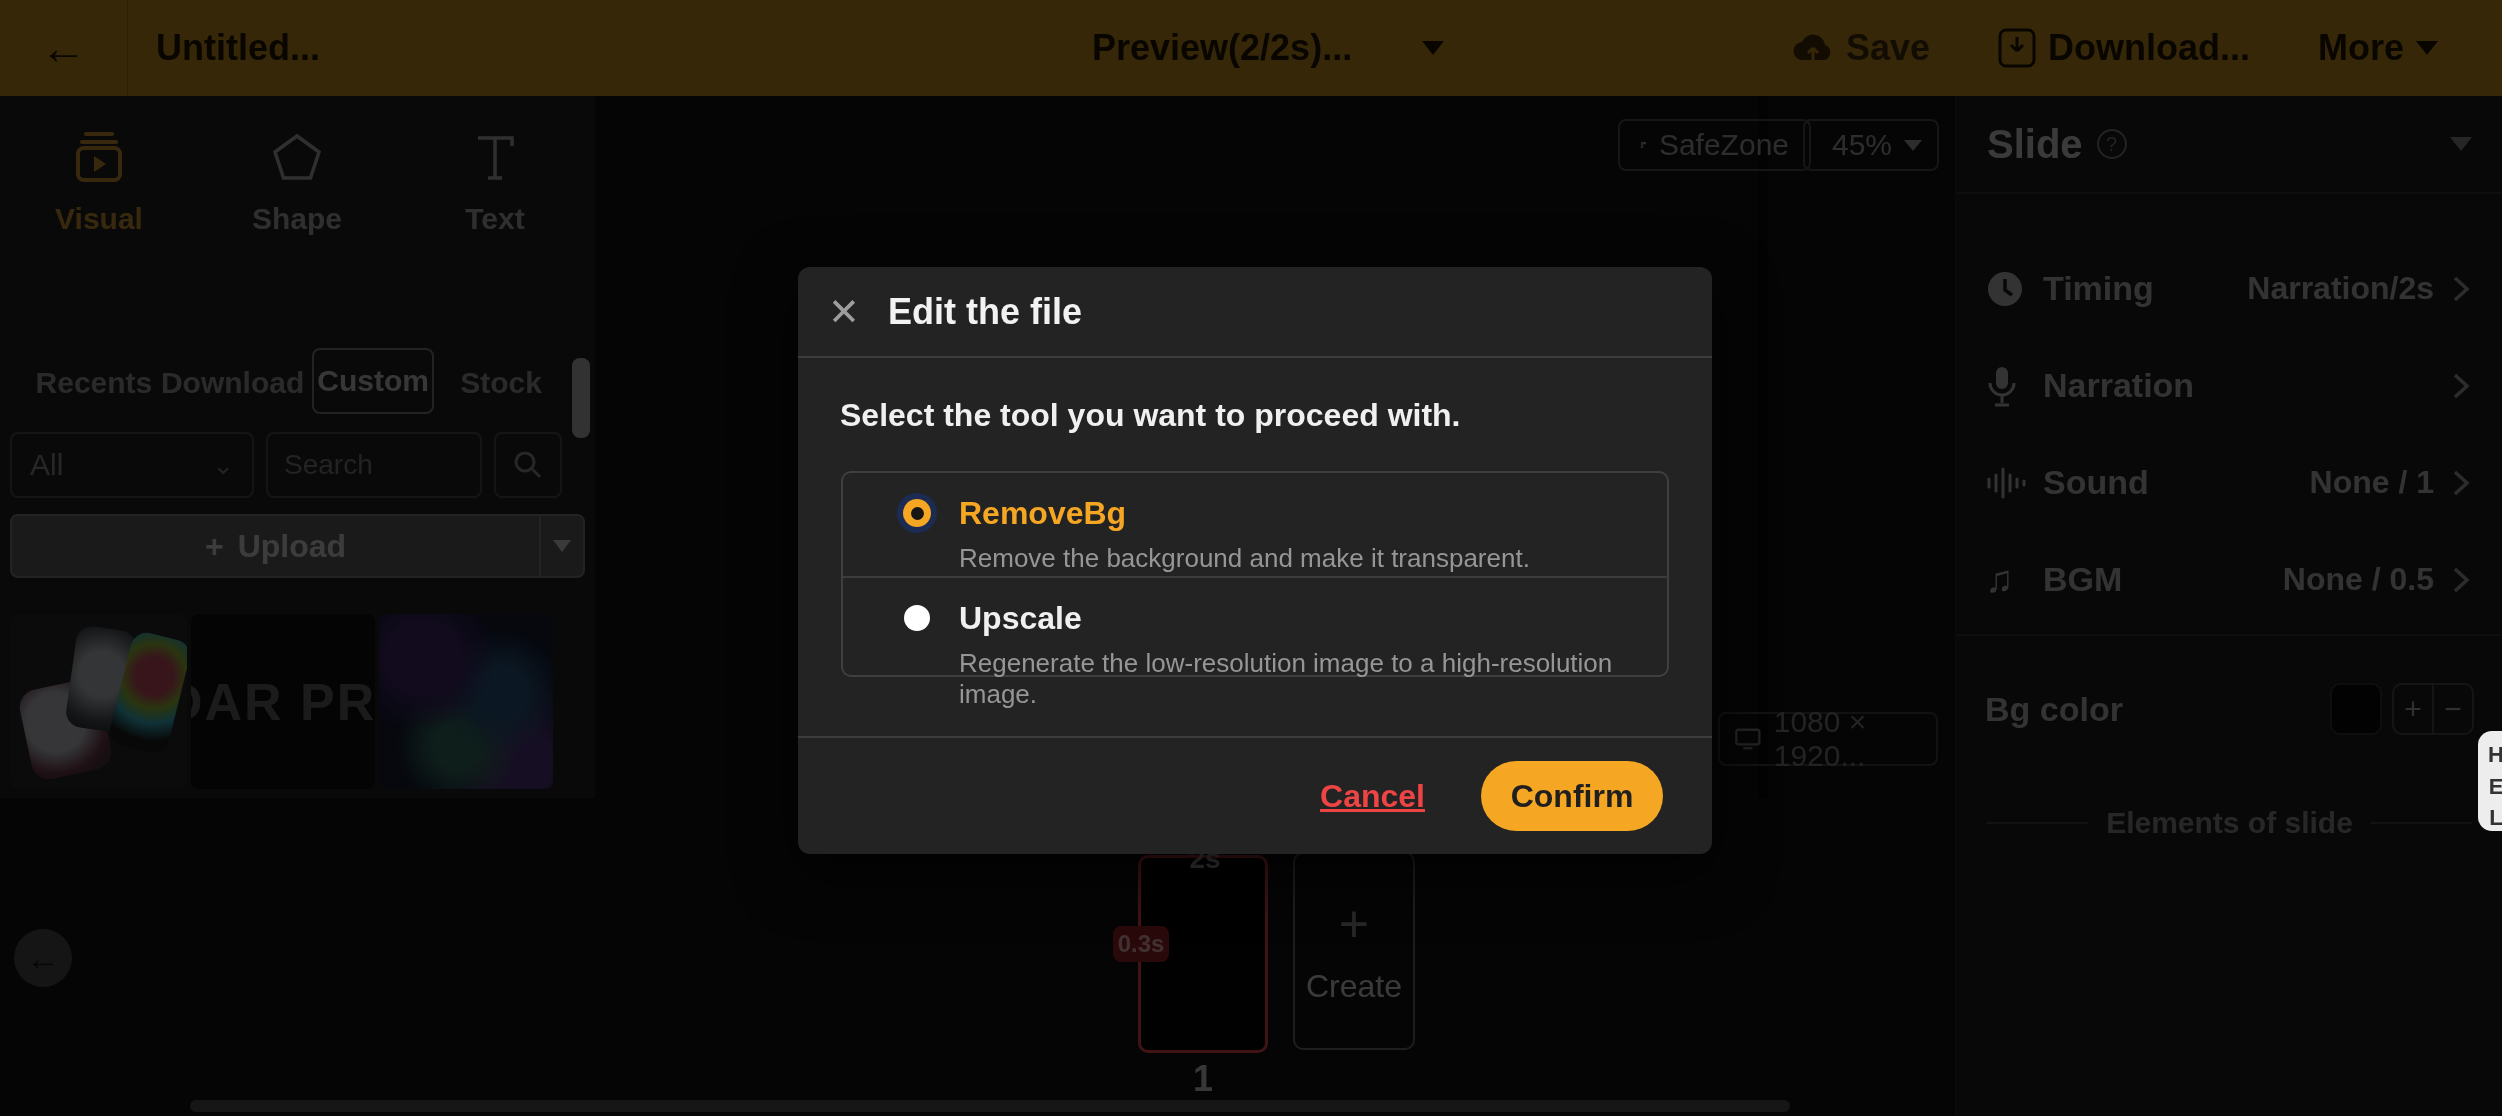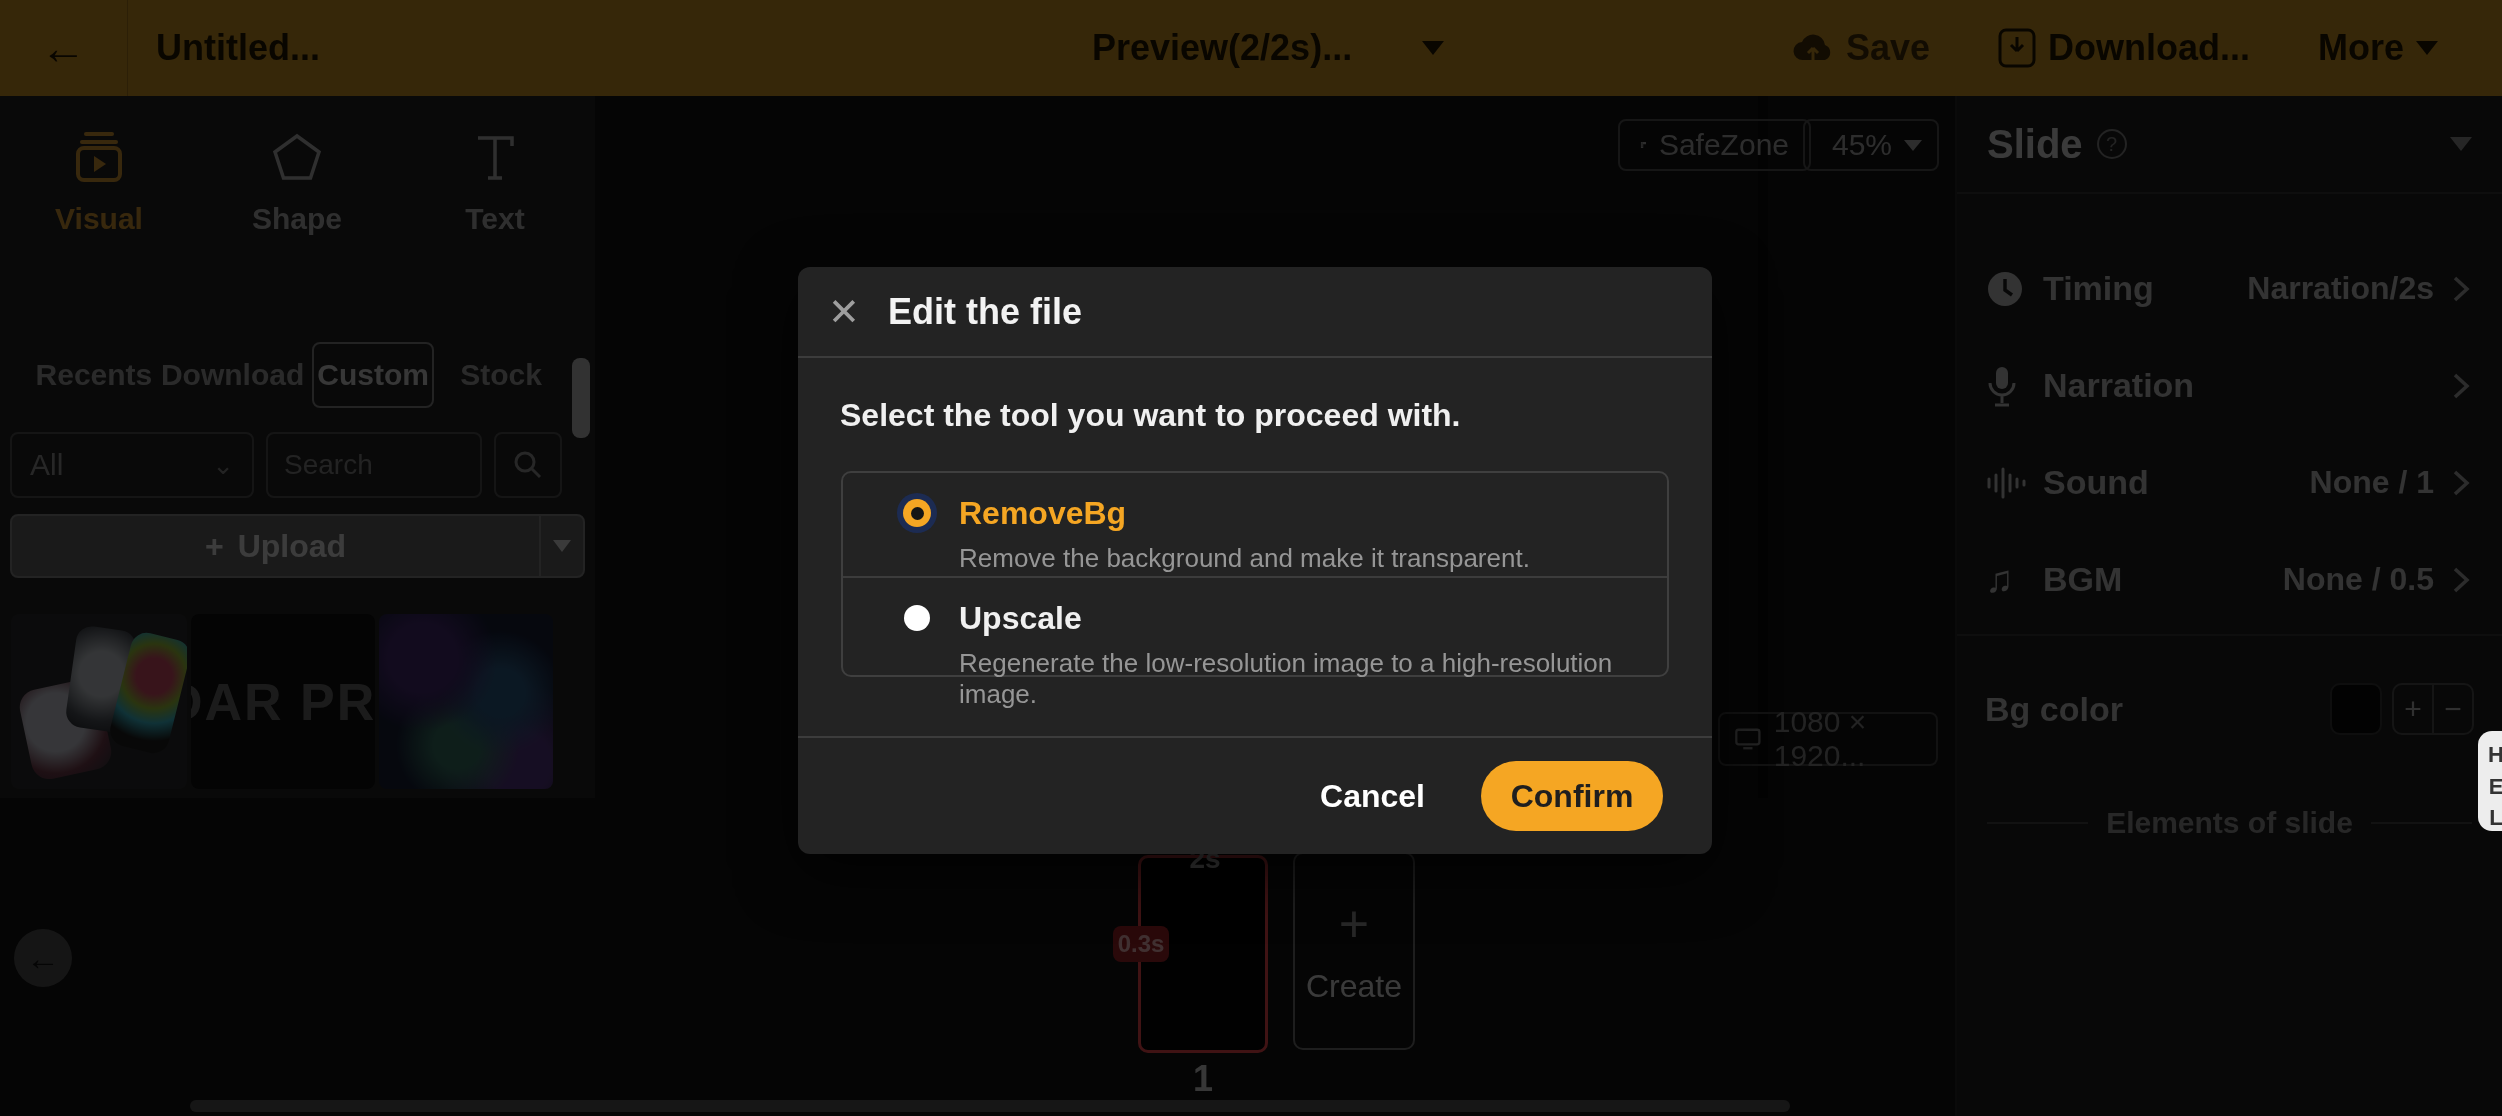--- a/index.html
+++ b/index.html
@@ -19,21 +19,21 @@
   .tb-btn{display:flex;align-items:center;gap:12px;font-size:36px;font-weight:700;color:#241903;padding:0 34px;cursor:pointer;}
   .tb-btn.save{opacity:.8;}
   .tb-btn svg{display:block;}
 
   
   #leftpanel{left:0;top:96px;width:595px;height:702px;background:#262626;overflow:hidden;z-index:1;}
   .tools{display:flex;height:240px;}
   .tool{width:198px;display:flex;flex-direction:column;align-items:center;padding-top:32px;gap:16px;cursor:pointer;}
   .tool .t-label{font-size:30px;font-weight:700;color:#bcbcbc;}
   .tool.active .t-label{color:#e09f35;}
-  .tabs{display:flex;align-items:center;padding:0 35px;height:78px;gap:8px;}
+  .tabs{display:flex;align-items:flex-end;padding:0 35px;height:78px;gap:8px;}
   .tab{flex:1;text-align:center;font-size:30px;font-weight:700;color:#a8a8a8;padding:14px 0;cursor:pointer;}
   .tab.active{border:2px solid #8a8a8a;border-radius:8px;color:#d9d9d9;}
   .searchrow{display:flex;align-items:center;padding:18px 10px 0 10px;gap:12px;}
   .sel{width:244px;height:66px;border:2px solid #555;border-radius:8px;display:flex;align-items:center;justify-content:space-between;padding:0 18px;color:#9a9a9a;font-size:30px;cursor:pointer;}
   .sel .chev{font-size:26px;color:#8a8a8a;}
   .searchbox{width:216px;height:66px;border:2px solid #555;border-radius:8px;background:transparent;color:#9a9a9a;font-size:28px;padding:0 16px;outline:none;}
   .searchbox::placeholder{color:#8a8a8a;}
   .sbtn{width:68px;height:66px;border:2px solid #555;border-radius:8px;display:flex;align-items:center;justify-content:center;cursor:pointer;}
   .uploadrow{margin:16px 10px 0 10px;height:64px;display:flex;border:2px solid #8a8a8a;border-radius:8px;background:#6a6a6a;overflow:hidden;cursor:pointer;}
   .up-main{flex:1;display:flex;align-items:center;justify-content:center;gap:14px;font-size:32px;font-weight:700;color:#f0f0f0;}
@@ -108,21 +108,21 @@
   .o-line{display:flex;align-items:center;gap:22px;}
   .o-name{font-size:32px;font-weight:700;color:#f0f0f0;}
   .m-opt.selected .o-name{color:#f5a623;}
   .o-desc{margin:10px 0 0 62px;font-size:26px;color:#969696;}
   .radio{width:40px;height:40px;border-radius:50%;display:flex;align-items:center;justify-content:center;flex:none;}
   .radio.on{background:#1c2b52;}
   .radio.on .mid{width:28px;height:28px;border-radius:50%;background:#f5a623;display:flex;align-items:center;justify-content:center;}
   .radio.on .dot{width:13px;height:13px;border-radius:50%;background:#151515;}
   .radio.off .mid{width:26px;height:26px;border-radius:50%;background:#fff;}
   .m-footer{position:absolute;left:0;top:469px;width:914px;height:118px;border-top:2px solid #3c3c3c;display:flex;align-items:center;justify-content:flex-end;padding-right:49px;gap:56px;}
-  .m-cancel{font-size:32px;font-weight:600;color:#ffffff;cursor:pointer;}
+  .m-cancel{font-size:32px;font-weight:600;color:#ef4444;text-decoration:underline;cursor:pointer;}
   .m-confirm{width:182px;height:70px;background:#f5a623;border:none;border-radius:36px;font-size:32px;font-weight:700;color:#1f1f1f;cursor:pointer;}
 </style>
 </head>
 <body>
 
 <div id="app">
 
   <div id="topbar" class="abs">
     <div class="tb-back">
       <span>←</span>

